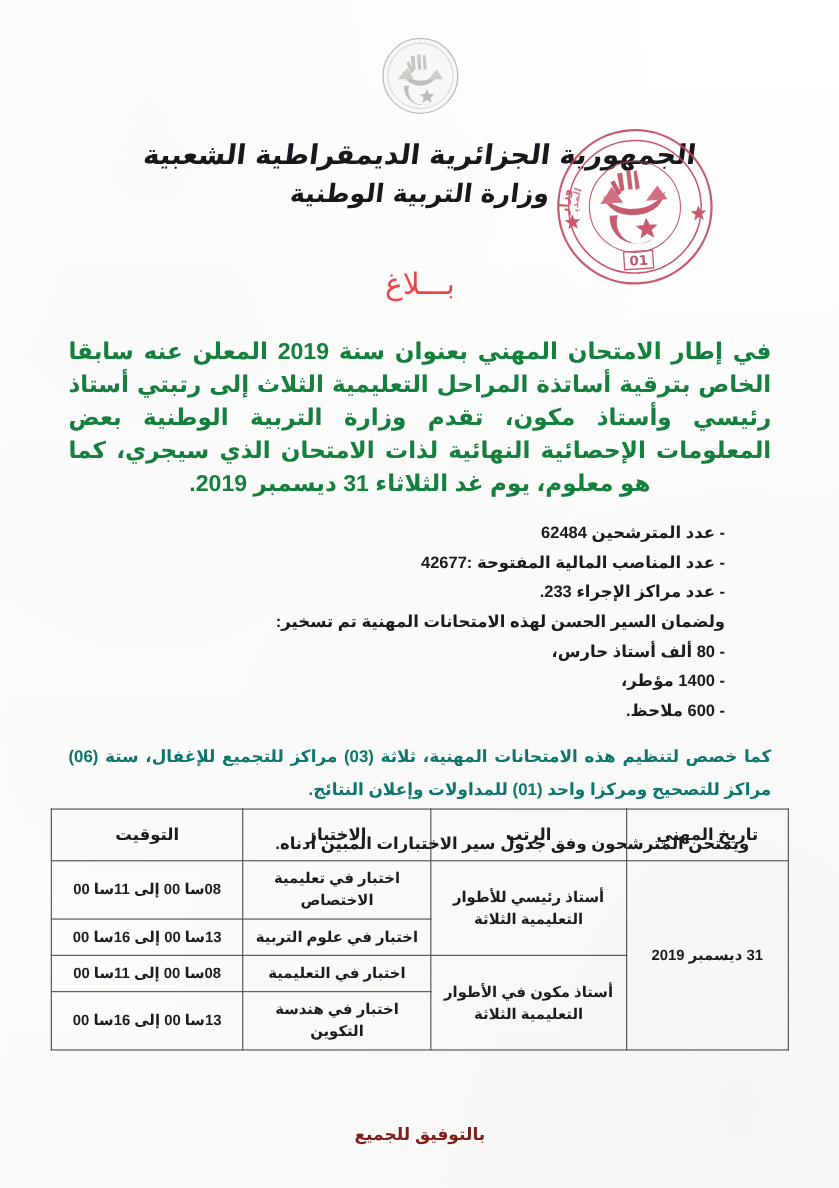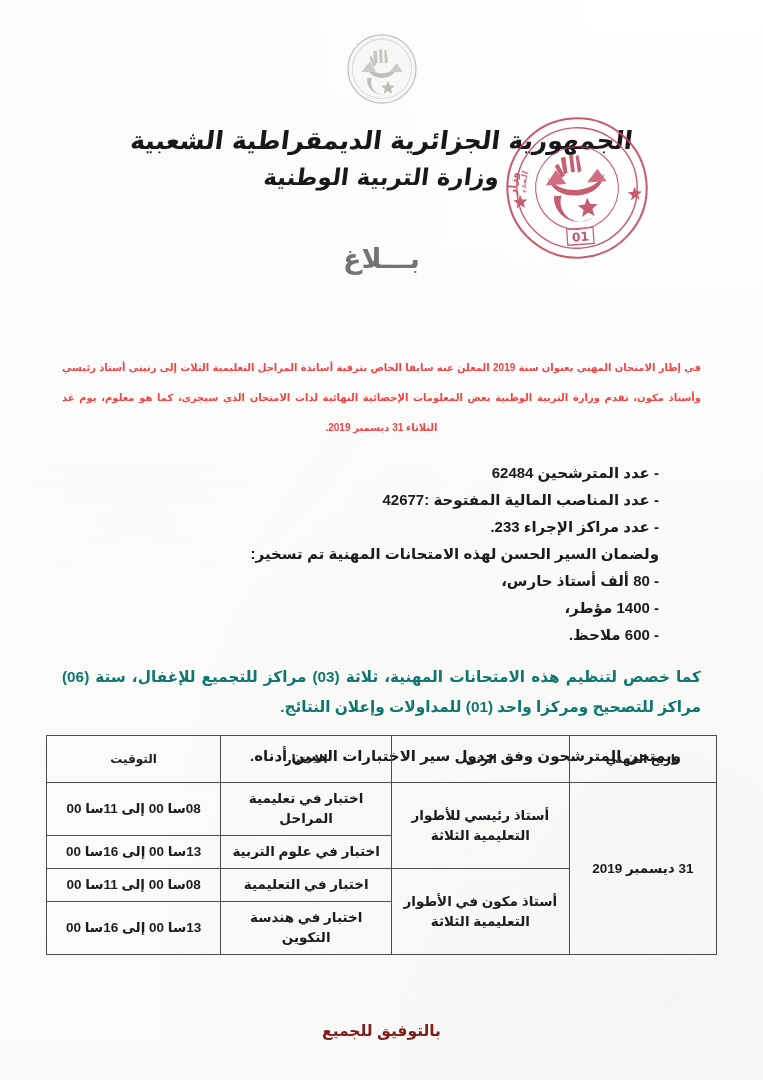--- a/index.html
+++ b/index.html
@@ -78,41 +78,40 @@
     pointer-events: none;
   }
 
   
   #doc-title {
     position: absolute;
     top: 243px;
     left: 0; right: 0;
     text-align: center;
     font-family: "DejaVu Sans", sans-serif;
-    font-weight: bold;
+    font-weight: normal;
     font-size: 27px;
     letter-spacing: 1px;
-    color: #737373;
+    color: #ef4444;
   }
 
   
   #body-wrap {
     position: absolute;
     top: 305px;
     right: 62px;
     left: 62px;
   }
   #intro-paragraph {
-    font-size: 10px;
+    font-size: 21px;
     line-height: 30px;
     font-weight: bold;
     text-align: justify;
     text-align-last: center;
-    color: #ef4444;
-    margin-top: 48px;
+    color: #15803d;
   }
 
   #stats-block {
     margin-top: 16px;
     font-size: 15px;
     line-height: 27px;
     font-weight: bold;
     text-align: right;
     padding-right: 42px;
   }
@@ -156,21 +155,21 @@
   table.schedule th,
   table.schedule td {
     border: 1px solid #4b4b50;
     text-align: center;
     vertical-align: middle;
     font-weight: bold;
     color: #1b1b20;
     padding: 6px 4px;
   }
   table.schedule th {
-    font-size: 12px;
+    font-size: 15px;
     height: 36px;
     padding: 5px 4px;
   }
   table.schedule td {
     font-size: 13.5px;
     line-height: 20px;
   }
   td.date-cell {
     font-size: 15px;
     white-space: nowrap;
@@ -301,21 +300,21 @@
           <th>تاريخ المهني</th>
           <th>الرتب</th>
           <th>الاختبار</th>
           <th>التوقيت</th>
         </tr>
       </thead>
       <tbody>
         <tr>
           <td class="date-cell" rowspan="4">31 ديسمبر 2019</td>
           <td class="rank-cell" rowspan="2">أستاذ رئيسي للأطوار التعليمية الثلاثة</td>
-          <td>اختبار في تعليمية المراحل</td>
+          <td>اختبار في تعليمية الاختصاص</td>
           <td class="time-cell">08سا 00 إلى 11سا 00</td>
         </tr>
         <tr>
           <td>اختبار في علوم التربية</td>
           <td class="time-cell">13سا 00 إلى 16سا 00</td>
         </tr>
         <tr>
           <td class="rank-cell" rowspan="2">أستاذ مكون في الأطوار التعليمية الثلاثة</td>
           <td>اختبار في التعليمية</td>
           <td class="time-cell">08سا 00 إلى 11سا 00</td>

